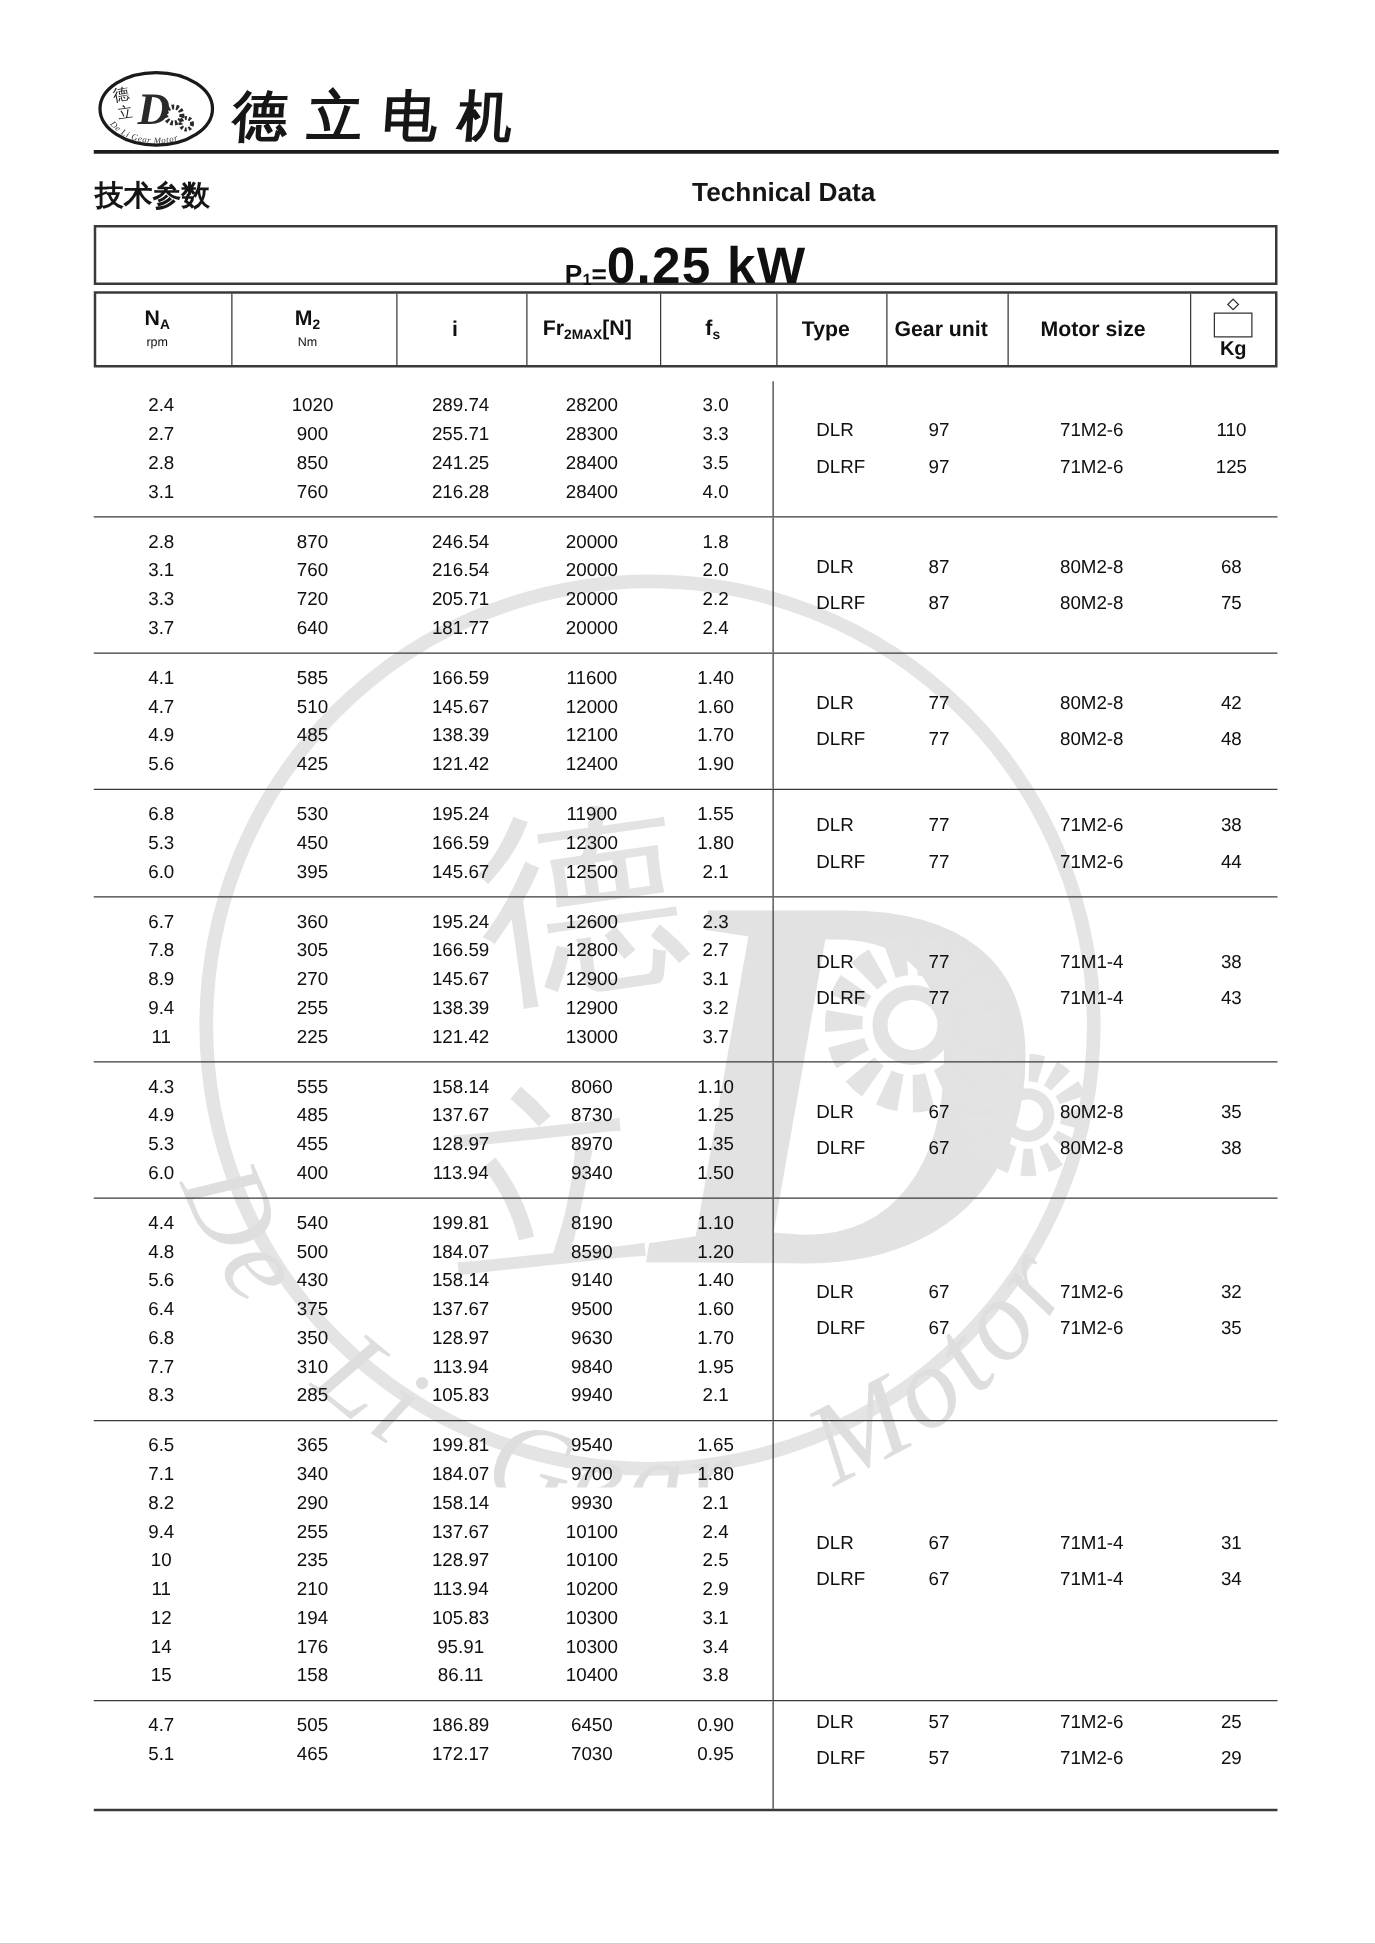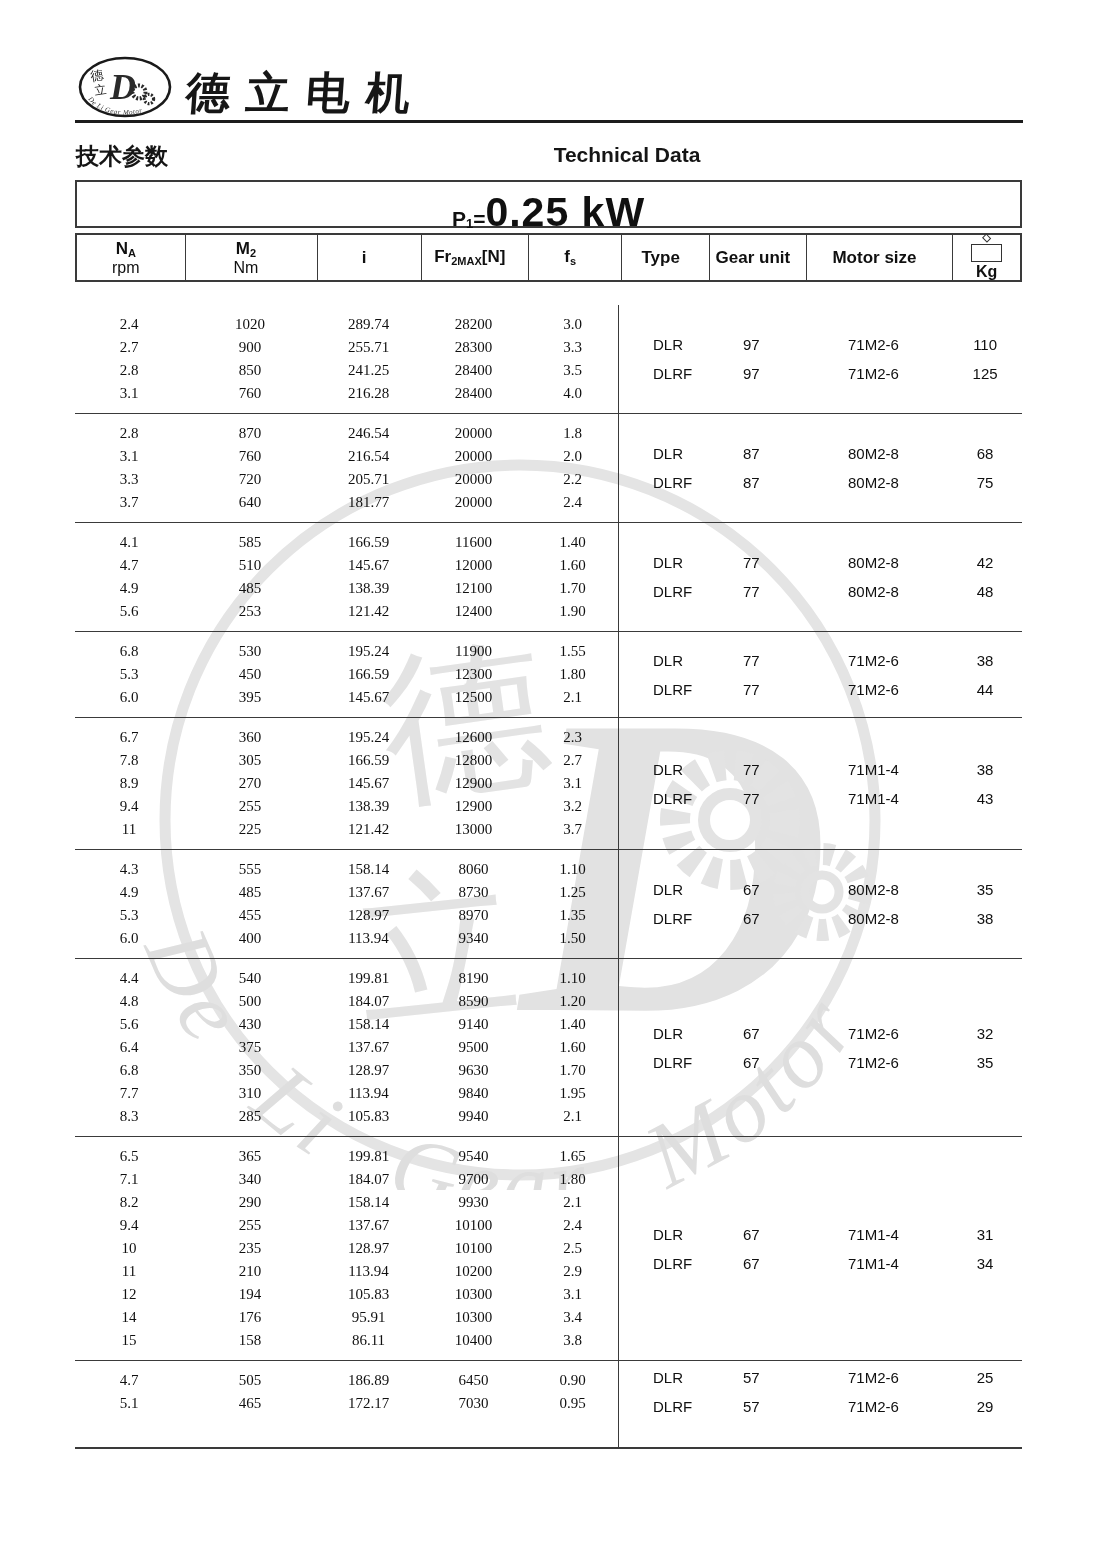--- a/index.html
+++ b/index.html
@@ -30,46 +30,46 @@
     position:absolute;left:75px;top:180px;width:947px;height:48px;z-index:2;
     border:2px solid #3a3a3a;box-sizing:border-box;background:#fff;
     display:flex;align-items:baseline;justify-content:center;
     padding-top:7px;
   }
   .t-p,.t-eq{font-size:21px;font-weight:700;}
   .t-sub{font-size:13px;font-weight:700;position:relative;top:2px;}
   .t-val{font-size:41px;font-weight:700;letter-spacing:1px;}
   
   .theader{
-    position:absolute;left:75px;top:233px;width:947px;height:49px;z-index:2;
+    position:absolute;left:75px;top:233px;width:947px;height:61px;z-index:2;
     border:2px solid #3a3a3a;box-sizing:border-box;background:#fff;
     display:flex;
     gap:10px;
   }
   .hcell{
     display:flex;flex-direction:column;align-items:center;justify-content:center;
     border-left:1.4px solid #3a3a3a;min-width:0;
   }
   .hcell:first-child{border-left:none;}
   .hc0{width:108px}.hc1{width:134px}.hc2{width:103px}.hc3{width:107px}.hc4{width:91px}
   .hc5{width:85px}.hc6{width:95px}.hc7{width:150px}.hc8{width:74px}
   .h-line{font-weight:700;font-size:17px;line-height:18px;white-space:nowrap;}
   .h-sub{font-size:11px;position:relative;top:3px;}
-  .h-unit{font-size:16px;font-weight:400;line-height:15px;margin-top:1px;min-height:2px;}
+  .h-unit{font-size:10px;font-weight:400;line-height:15px;margin-top:1px;min-height:2px;}
   .w-diamond{width:5px;height:5px;border:1.2px solid #333;transform:rotate(45deg);margin-bottom:3px;}
   .w-rect{width:29px;height:18px;border:1.6px solid #333;margin-bottom:1px;}
   .h-kg{font-size:16px;font-weight:700;line-height:17px;}
   
   .tbody{
     position:absolute;left:75px;top:305px;width:947px;z-index:1;
     border-bottom:2px solid #3a3a3a;
   }
   .group{display:flex;border-bottom:1.6px solid #3a3a3a;}
   .group:last-child{border-bottom:none;}
-  .g-left{width:544px;box-sizing:border-box;border-right:1.6px solid #3a3a3a;padding:8px 0;font-family:Liberation Serif, serif;}
+  .g-left{width:544px;box-sizing:border-box;border-right:1.6px solid #3a3a3a;padding:8px 0;}
   .g-right{width:403px;display:flex;flex-direction:column;justify-content:center;gap:5px;}
   .group:last-child .g-left{padding-bottom:32px;}
   .group:last-child .g-right{padding-bottom:24px;}
   .d-row{display:flex;height:23px;align-items:center;}
   .c{font-size:15px;text-align:center;white-space:nowrap;}
   .c0{width:108px}.c1{width:134px}.c2{width:103px}.c3{width:107px}.c4{width:91px}
   .t-row{display:flex;height:24px;align-items:center;font-size:15px;}
   .rc{white-space:nowrap;}
   .rc0{width:85px;text-align:left;padding-left:34px;box-sizing:border-box;}
   .rc1{width:95px;text-align:center;}
@@ -277,21 +277,21 @@
           </div>
           <div class="d-row">
             <span class="c c0">4.9</span>
             <span class="c c1">485</span>
             <span class="c c2">138.39</span>
             <span class="c c3">12100</span>
             <span class="c c4">1.70</span>
           </div>
           <div class="d-row">
             <span class="c c0">5.6</span>
-            <span class="c c1">253</span>
+            <span class="c c1">425</span>
             <span class="c c2">121.42</span>
             <span class="c c3">12400</span>
             <span class="c c4">1.90</span>
           </div>
         </div>
         <div class="g-right">
           <div class="t-row">
             <span class="rc rc0">DLR</span>
             <span class="rc rc1">77</span>
             <span class="rc rc2">80M2-8</span>

